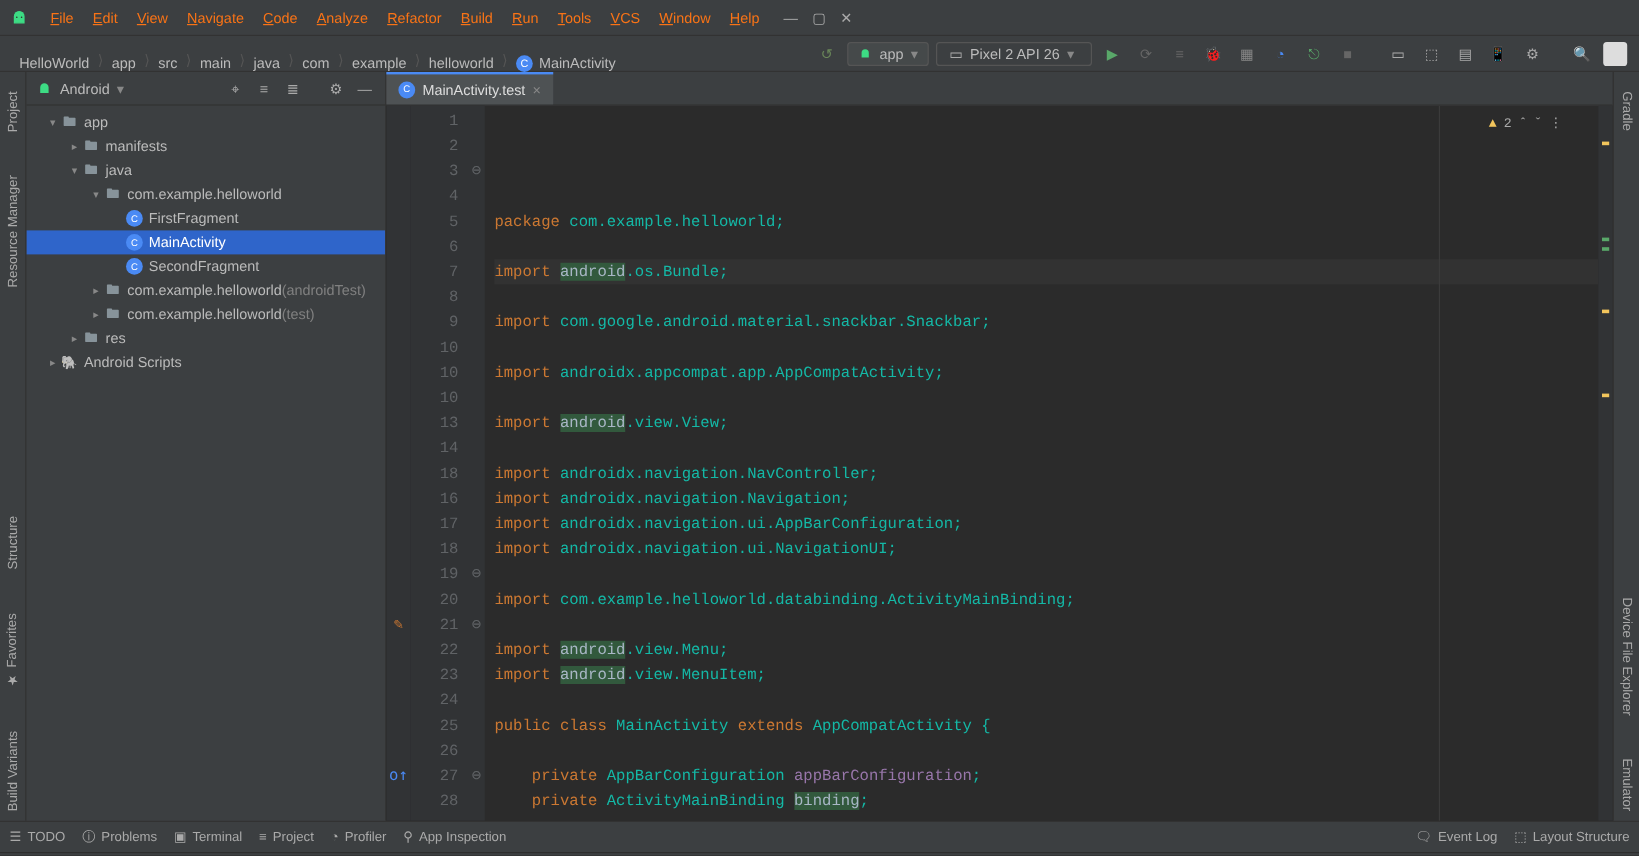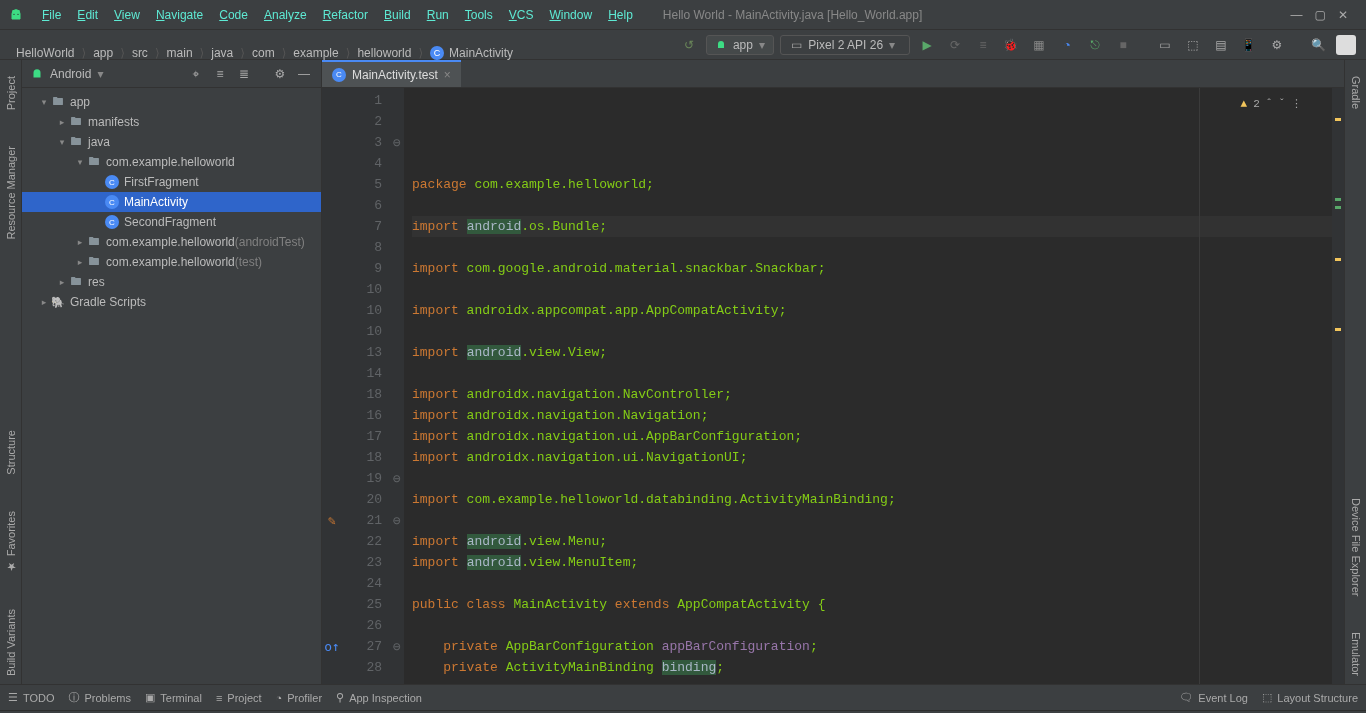--- a/index.html
+++ b/index.html
@@ -1,24 +1,24 @@
 <!DOCTYPE html>
 <html><head>
 <meta charset="utf-8">
 <style>
 * { margin: 0; padding: 0; box-sizing: border-box; }
 body { font-family: "Segoe UI", Arial, sans-serif; font-size: 12px; background: #2b2b2b; color: #bbbbbb; overflow: hidden; width: 1366px; height: 713px; }
 .titlebar { height: 30px; background: #3c3f41; display: flex; align-items: center; padding: 0 8px; gap: 2px; border-bottom: 1px solid #323232; }
 .titlebar .app-icon { width: 16px; height: 16px; margin-right: 8px; }
-.menu-item { padding: 4px 8px; cursor: pointer; color: #5eead4; }
+.menu-item { padding: 4px 8px; cursor: pointer; color: #f97316; }
 .menu-item .mn { text-decoration: underline; }
 .window-title { flex: 1; text-align: left; color: #888; padding-left: 20px; }
 .win-controls { display: flex; gap: 12px; padding: 0 10px; color: #aaa; }
 .navbar { height: 30px; background: #3c3f41; display: flex; align-items: center; padding: 0 10px; border-bottom: 1px solid #323232; }
-.breadcrumb { display: flex; align-items: center; gap: 0; flex: 1; margin-top: 16px; }
+.breadcrumb { display: flex; align-items: flex-start; gap: 0; flex: 1; margin-top: 16px; }
 .crumb { display: flex; align-items: center; padding: 3px 6px; color: #bbb; cursor: pointer; }
 .crumb-sep { color: #555; margin: 0 1px; }
 .crumb .c-icon { width: 14px; height: 14px; border-radius: 50%; background: #4a8af4; margin-right: 5px; font-size: 9px; display: inline-flex; align-items: center; justify-content: center; color: #fff; }
 .toolbar-right { display: flex; align-items: center; gap: 6px; }
 .toolbar-btn { width: 22px; height: 22px; display: inline-flex; align-items: center; justify-content: center; color: #aaa; cursor: pointer; }
 .run-config { display: flex; align-items: center; background: #45494a; border: 1px solid #555; border-radius: 3px; padding: 2px 8px; gap: 6px; cursor: pointer; }
 .device-config { display: flex; align-items: center; background: #3c3f41; border: 1px solid #555; border-radius: 3px; padding: 2px 10px; gap: 6px; cursor: pointer; min-width: 130px; }
 .avatar { width: 20px; height: 20px; background: #ddd; border-radius: 3px; }
 .main { display: flex; height: 624px; }
 .left-gutter { width: 22px; background: #3c3f41; border-right: 1px solid #323232; display: flex; flex-direction: column; align-items: center; padding-top: 8px; gap: 20px; }
@@ -41,21 +41,21 @@
 .editor-area { flex: 1; display: flex; flex-direction: column; background: #2b2b2b; }
 .tabbar { height: 28px; background: #3c3f41; display: flex; align-items: flex-end; border-bottom: 1px solid #323232; }
 .etab { height: 27px; background: #4e5254; padding: 0 10px; display: flex; align-items: center; gap: 6px; border-top: 2px solid #4a8af4; color: #ddd; position: relative; }
 .etab .close { color: #888; cursor: pointer; }
 .editor-body { flex: 1; display: flex; overflow: hidden; position: relative; }
 .gutter-lines { width: 48px; background: #313335; color: #606366; text-align: right; padding: 2px 8px 2px 0; font-family: "Consolas","Courier New",monospace; font-size: 13px; line-height: 21px; }
 .fold-gutter { width: 14px; background: #313335; padding-top:2px; font-family: monospace; font-size:13px; line-height:21px; color:#606366; text-align:center; }
 .icon-gutter { width: 20px; background: #313335; padding-top:2px; font-family: monospace; font-size:13px; line-height:21px; text-align:center; }
 .code { flex: 1; font-family: "Consolas","Courier New",monospace; font-size: 13px; line-height: 21px; padding: 2px 0 2px 8px; white-space: pre; color: #a9b7c6; position: relative; }
 .code .kw { color: #cc7832; }
-.code .id { color: #84cc16; }
+.code .id { color: #14b8a6; }
 .code .field { color: #9876aa; }
 .code .hl { background: #32593d; }
 .code .caret-line { background: #323232; display:block; width:100%; }
 .inspections { position: absolute; top: 6px; right: 30px; display: flex; align-items: center; gap: 6px; color: #aaa; font-size: 11px; z-index:5; }
 .warn-tri { color: #f2c55c; }
 .right-margin { position:absolute; top:0; bottom:0; left: 795px; width:1px; background:#3b3b3b; }
 .error-stripe { width: 12px; background: #313335; position: relative; }
 .stripe-mark { position:absolute; left:3px; width:6px; height:3px; }
 .bottom-bar { height: 26px; background: #3c3f41; border-top: 1px solid #323232; display: flex; align-items: center; padding: 0 8px; gap: 14px; }
 .bottom-bar .btab { display: flex; align-items: center; gap: 5px; color: #aaa; cursor: pointer; font-size: 11px; }
@@ -82,21 +82,20 @@
       <span class="menu-item"><span class="mn">C</span>ode</span>
       <span class="menu-item"><span class="mn">A</span>nalyze</span>
       <span class="menu-item"><span class="mn">R</span>efactor</span>
       <span class="menu-item"><span class="mn">B</span>uild</span>
       <span class="menu-item"><span class="mn">R</span>un</span>
       <span class="menu-item"><span class="mn">T</span>ools</span>
       <span class="menu-item"><span class="mn">V</span>CS</span>
       <span class="menu-item"><span class="mn">W</span>indow</span>
       <span class="menu-item"><span class="mn">H</span>elp</span>
     </div>
-  <div class="window-title">Hello World - MainActivity.java [Hello_World.app]</div>
   <div class="win-controls">
     <span>—</span>
     <span>▢</span>
     <span>✕</span>
   </div>
 </div>
 
 <div class="navbar">
   <div class="breadcrumb" id="crumb-host">
       <span class="crumb">HelloWorld</span>
@@ -254,21 +253,21 @@
         <div class="tree-row">
           <span class="tree-indent" style="width:30px"></span>
           <span class="tree-arrow">▸</span>
           <span class="tree-icon folder-icon">🖿</span>
           <span>res</span>
         </div>
         <div class="tree-row">
           <span class="tree-indent" style="width:12px"></span>
           <span class="tree-arrow">▸</span>
           <span class="tree-icon">🐘</span>
-          <span>Gradle Scripts</span>
+          <span>Android Scripts</span>
         </div>
       </div>
   </div>
 
   <div class="editor-area">
     <div class="tabbar">
       <div class="etab">
         <span class="java-icon">C</span>
         <span>MainActivity.test</span>
         <span class="close">×</span>

